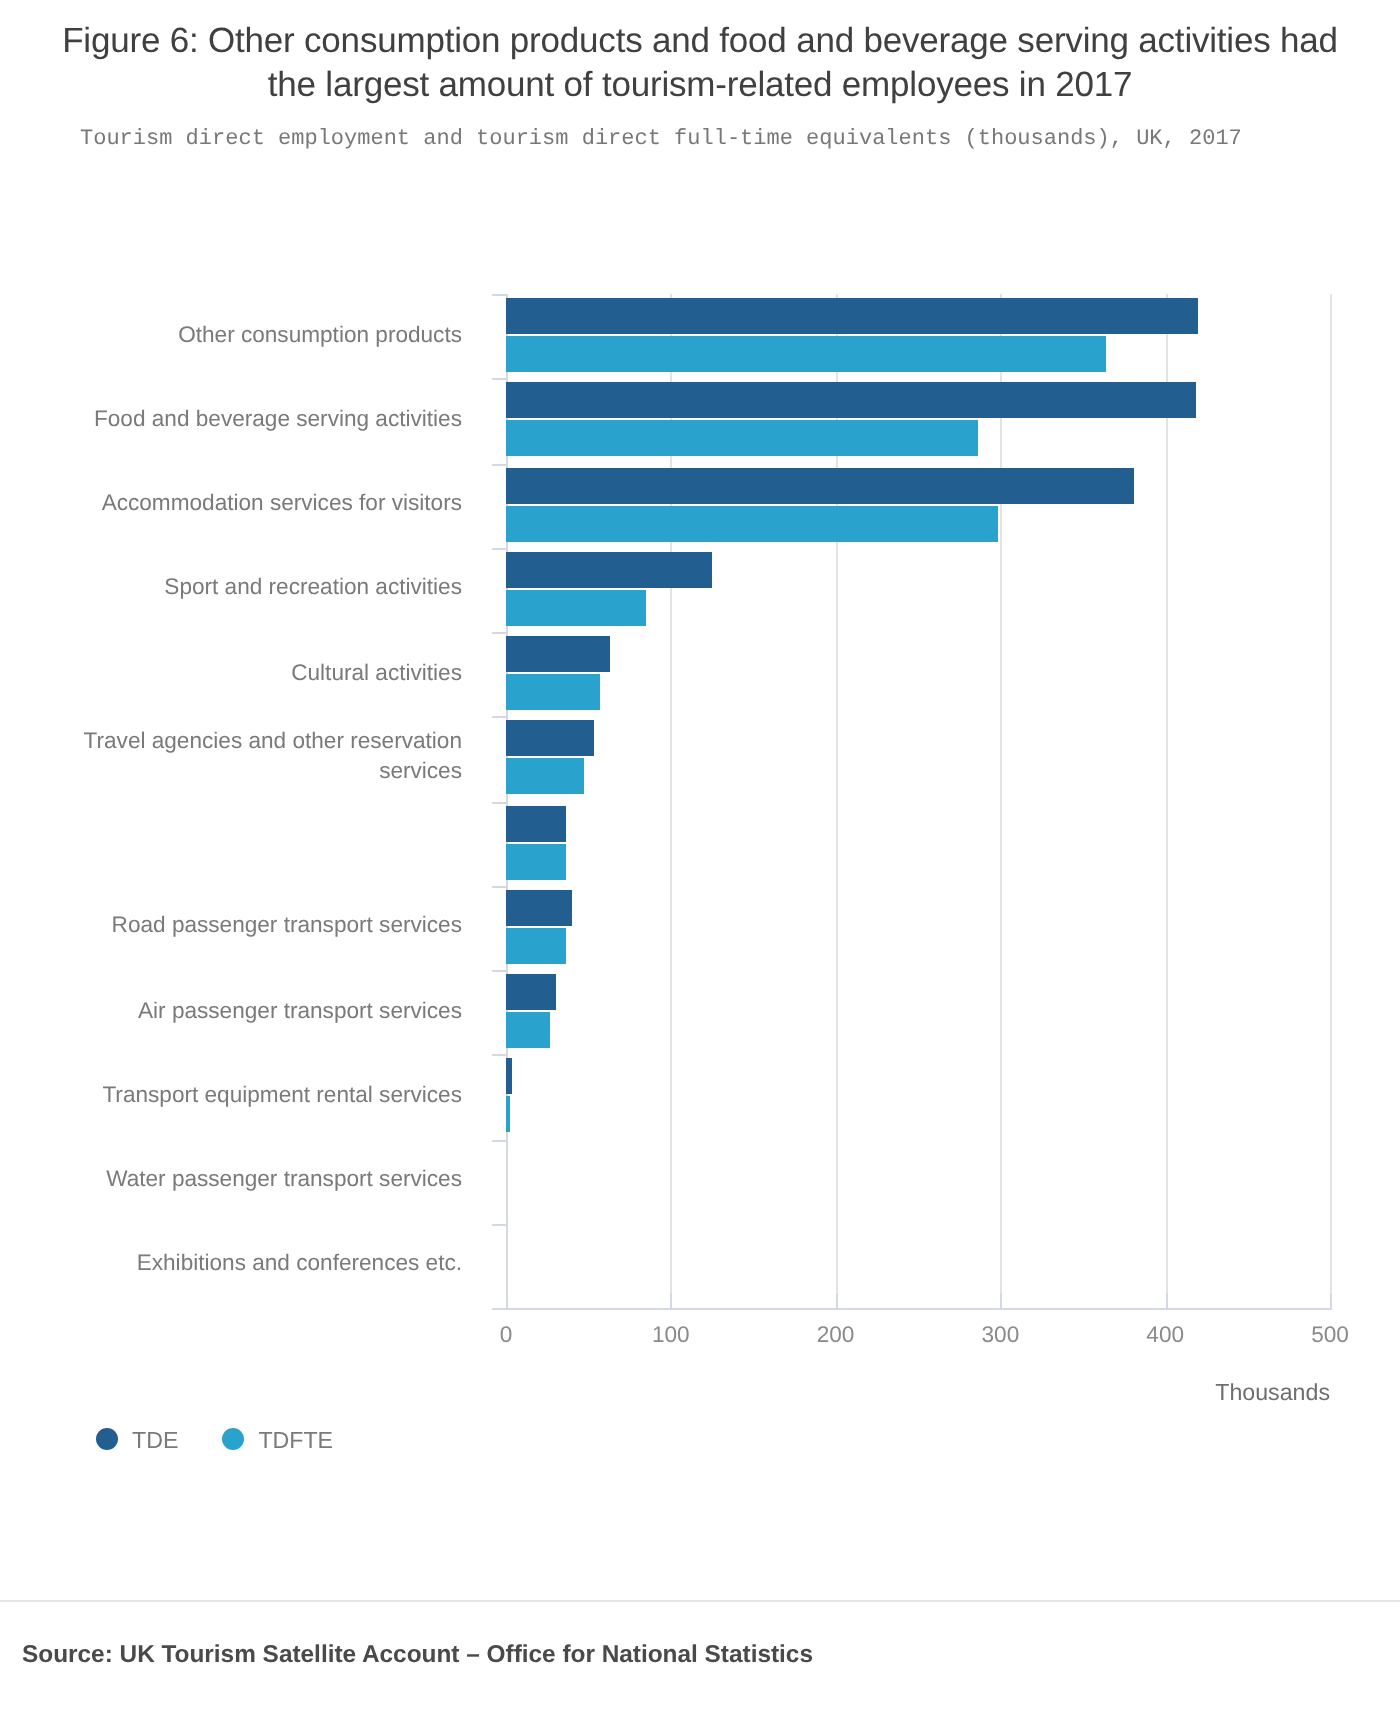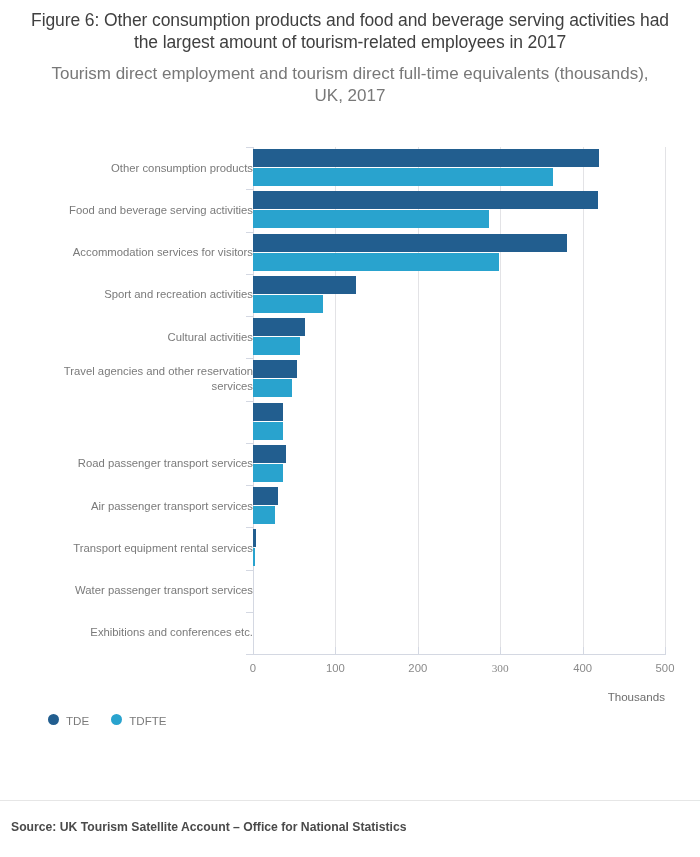--- a/index.html
+++ b/index.html
@@ -28,25 +28,25 @@
     font-size: 17.5px;
     font-weight: normal;
     line-height: 1.26;
     color: #404040;
     text-align: center;
     letter-spacing: -0.1px;
   }
   .chart-subtitle {
     margin: 0;
     padding: 10px 40px 0 40px;
-    font-size: 17px;
+    font-size: 11px;
     font-weight: normal;
     line-height: 1.3;
     color: #787878;
-    text-align: center;
+    font-family: Liberation Mono, monospace;
   }
 
   
   .plot-wrap {
     position: absolute;
     left: 0;
     top: 0;
     width: 700px;
     height: 760px;
   }
@@ -114,21 +114,21 @@
 
   
   .cat-label {
     position: absolute;
     right: 0;
     width: 230px;
     text-align: right;
     font-size: 11.3px;
     line-height: 1.32;
     color: #7a7a7a;
-    padding-right: 0;
+    padding-right: 22px;
     box-sizing: border-box;
   }
   .cat-labels {
     position: absolute;
     left: 0;
     top: 147px;
     width: 253px;
     height: 507px;
   }
 
@@ -220,21 +220,21 @@
       <div class="gridline" style="left: 665px; top: 147px;"></div>
     </div>
   <div id="xtick-layer">
       <div class="xtick-mark" style="left: 253px;"></div>
       <div class="xtick" style="left: 253px;">0</div>
       <div class="xtick-mark" style="left: 335.4px;"></div>
       <div class="xtick" style="left: 335.4px;">100</div>
       <div class="xtick-mark" style="left: 417.8px;"></div>
       <div class="xtick" style="left: 417.8px;">200</div>
       <div class="xtick-mark" style="left: 500.2px;"></div>
-      <div class="xtick" style="left: 500.2px; font-family: Liberation Serif, serif;">300</div>
+      <div class="xtick" style="left: 500.2px;">300</div>
       <div class="xtick-mark" style="left: 582.6px;"></div>
       <div class="xtick" style="left: 582.6px;">400</div>
       <div class="xtick-mark" style="left: 665px;"></div>
       <div class="xtick" style="left: 665px;">500</div>
     </div>
 
   <div class="axis-baseline"></div>
 
   <div class="cat-labels" id="cat-label-layer">
       <div class="cat-label" style="visibility: visible; top: 13.625px;">Other consumption products</div>

